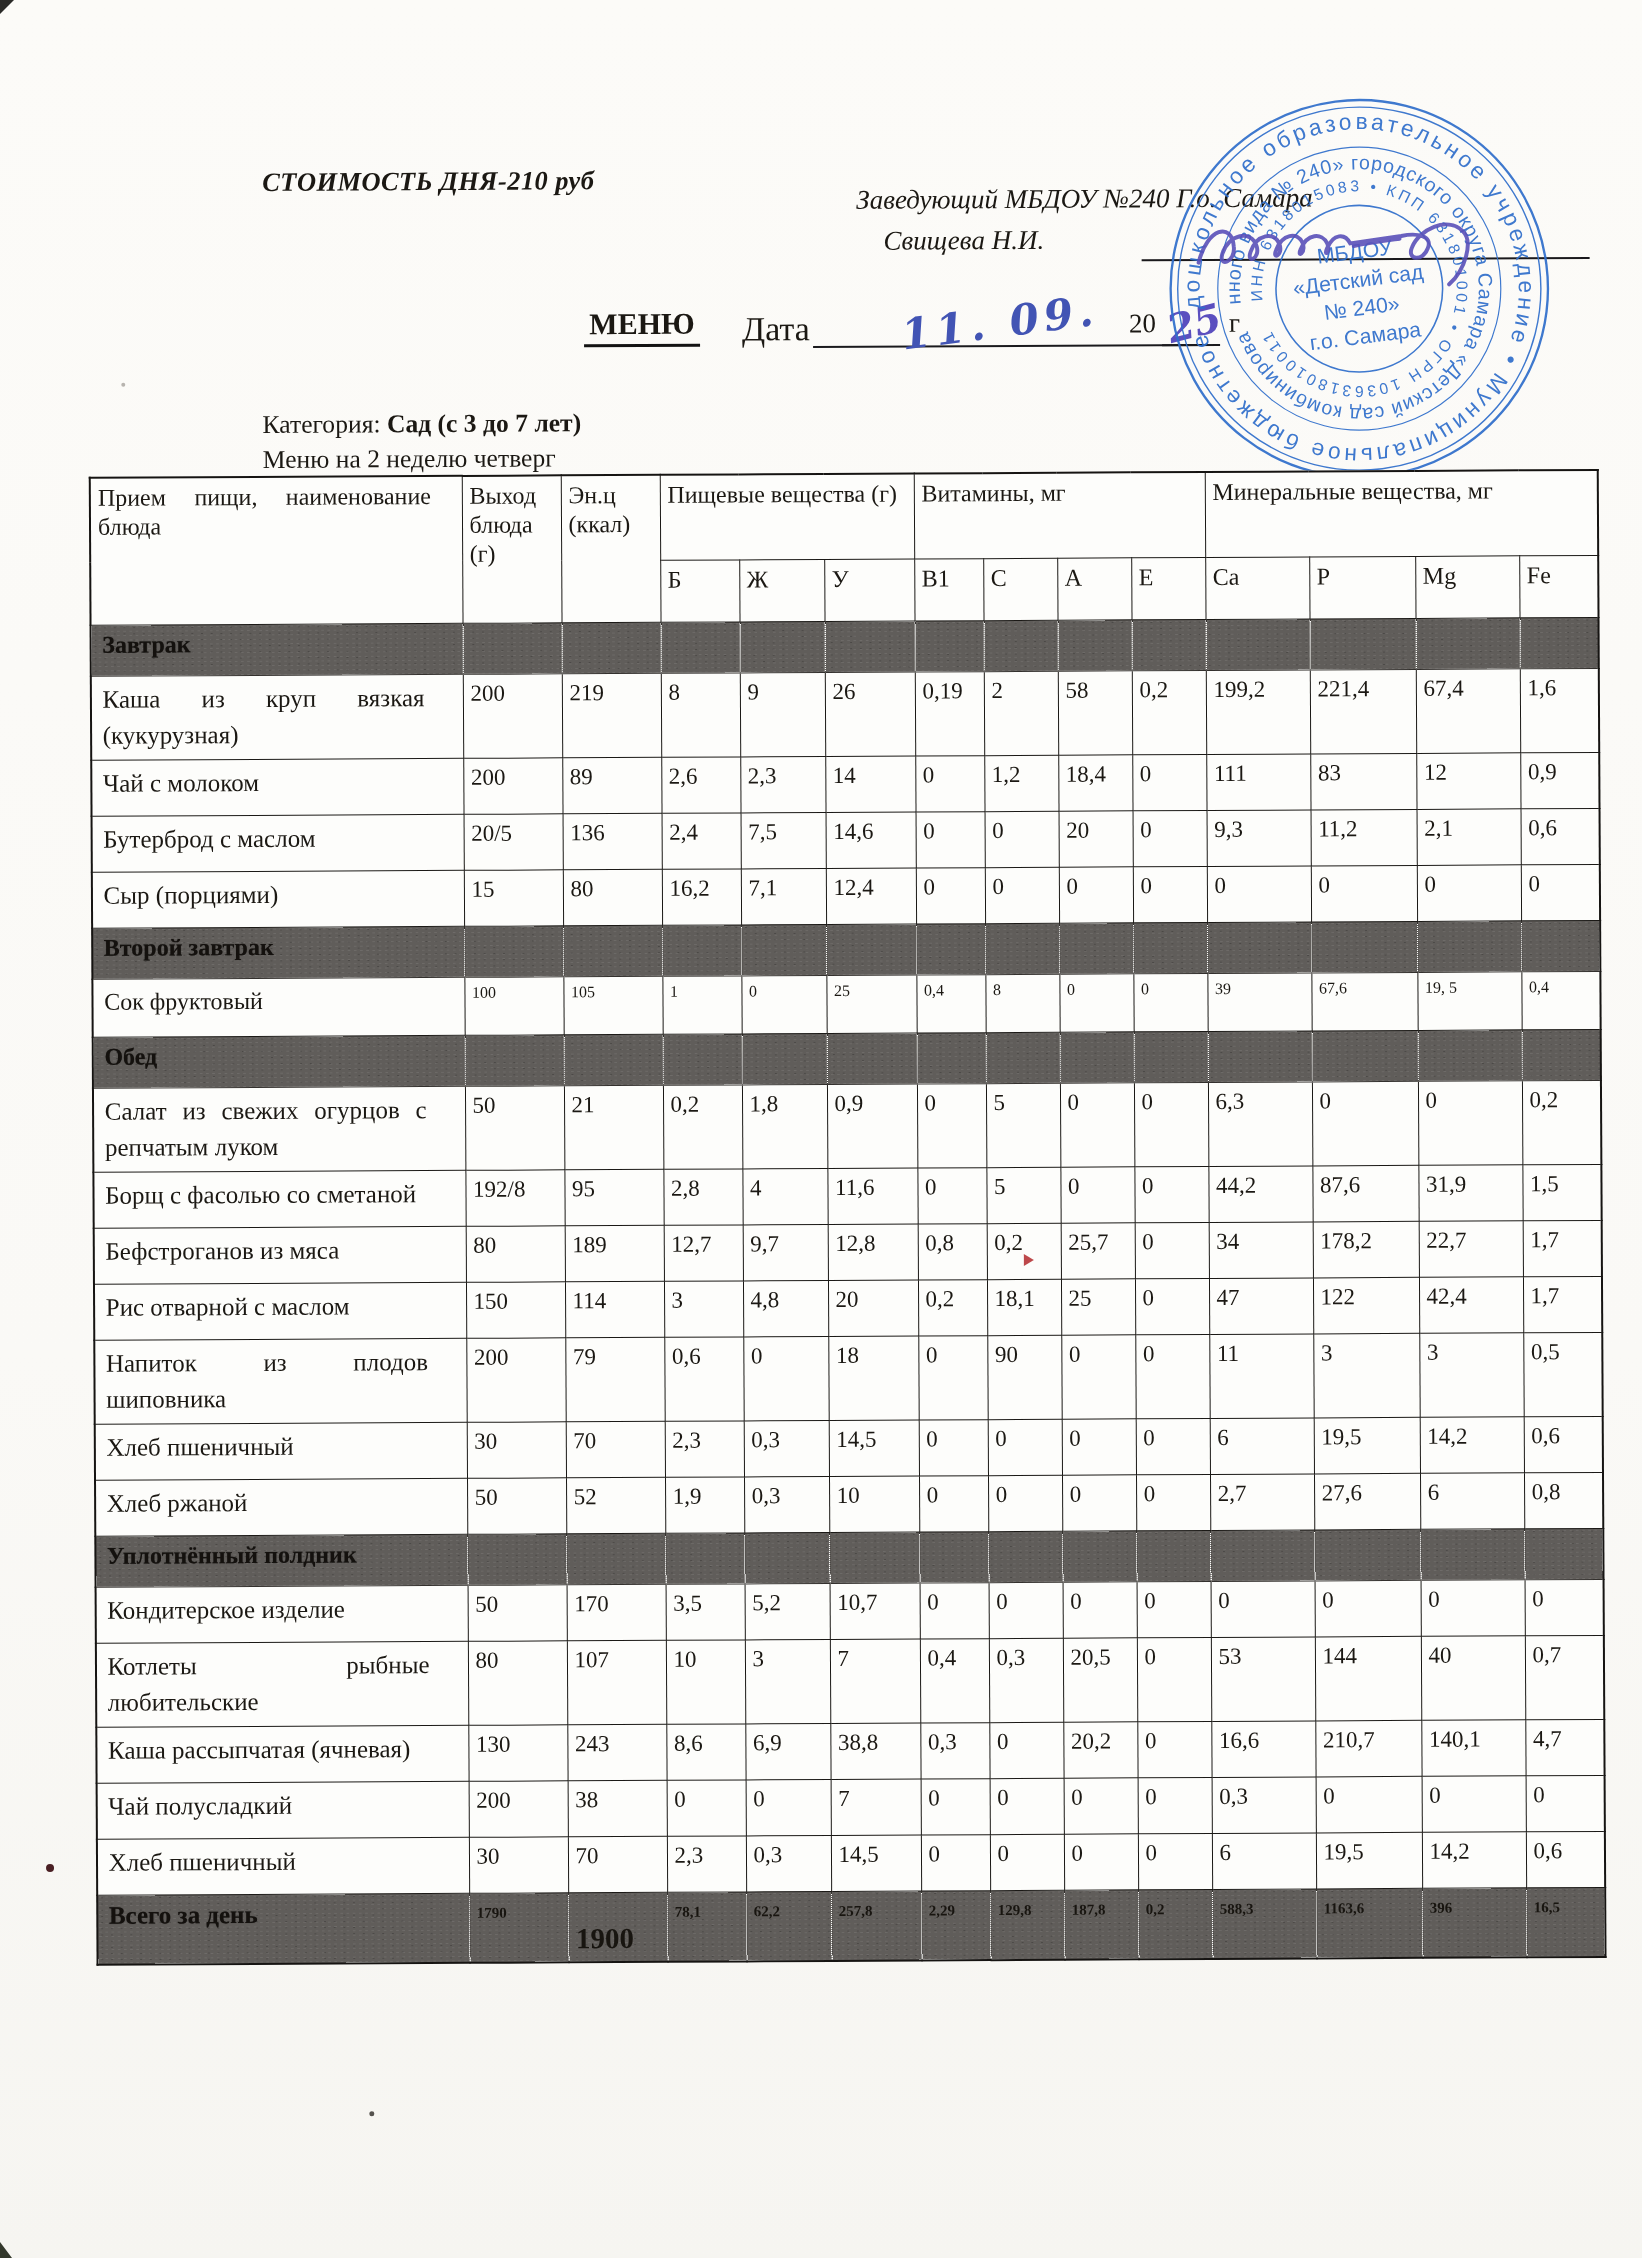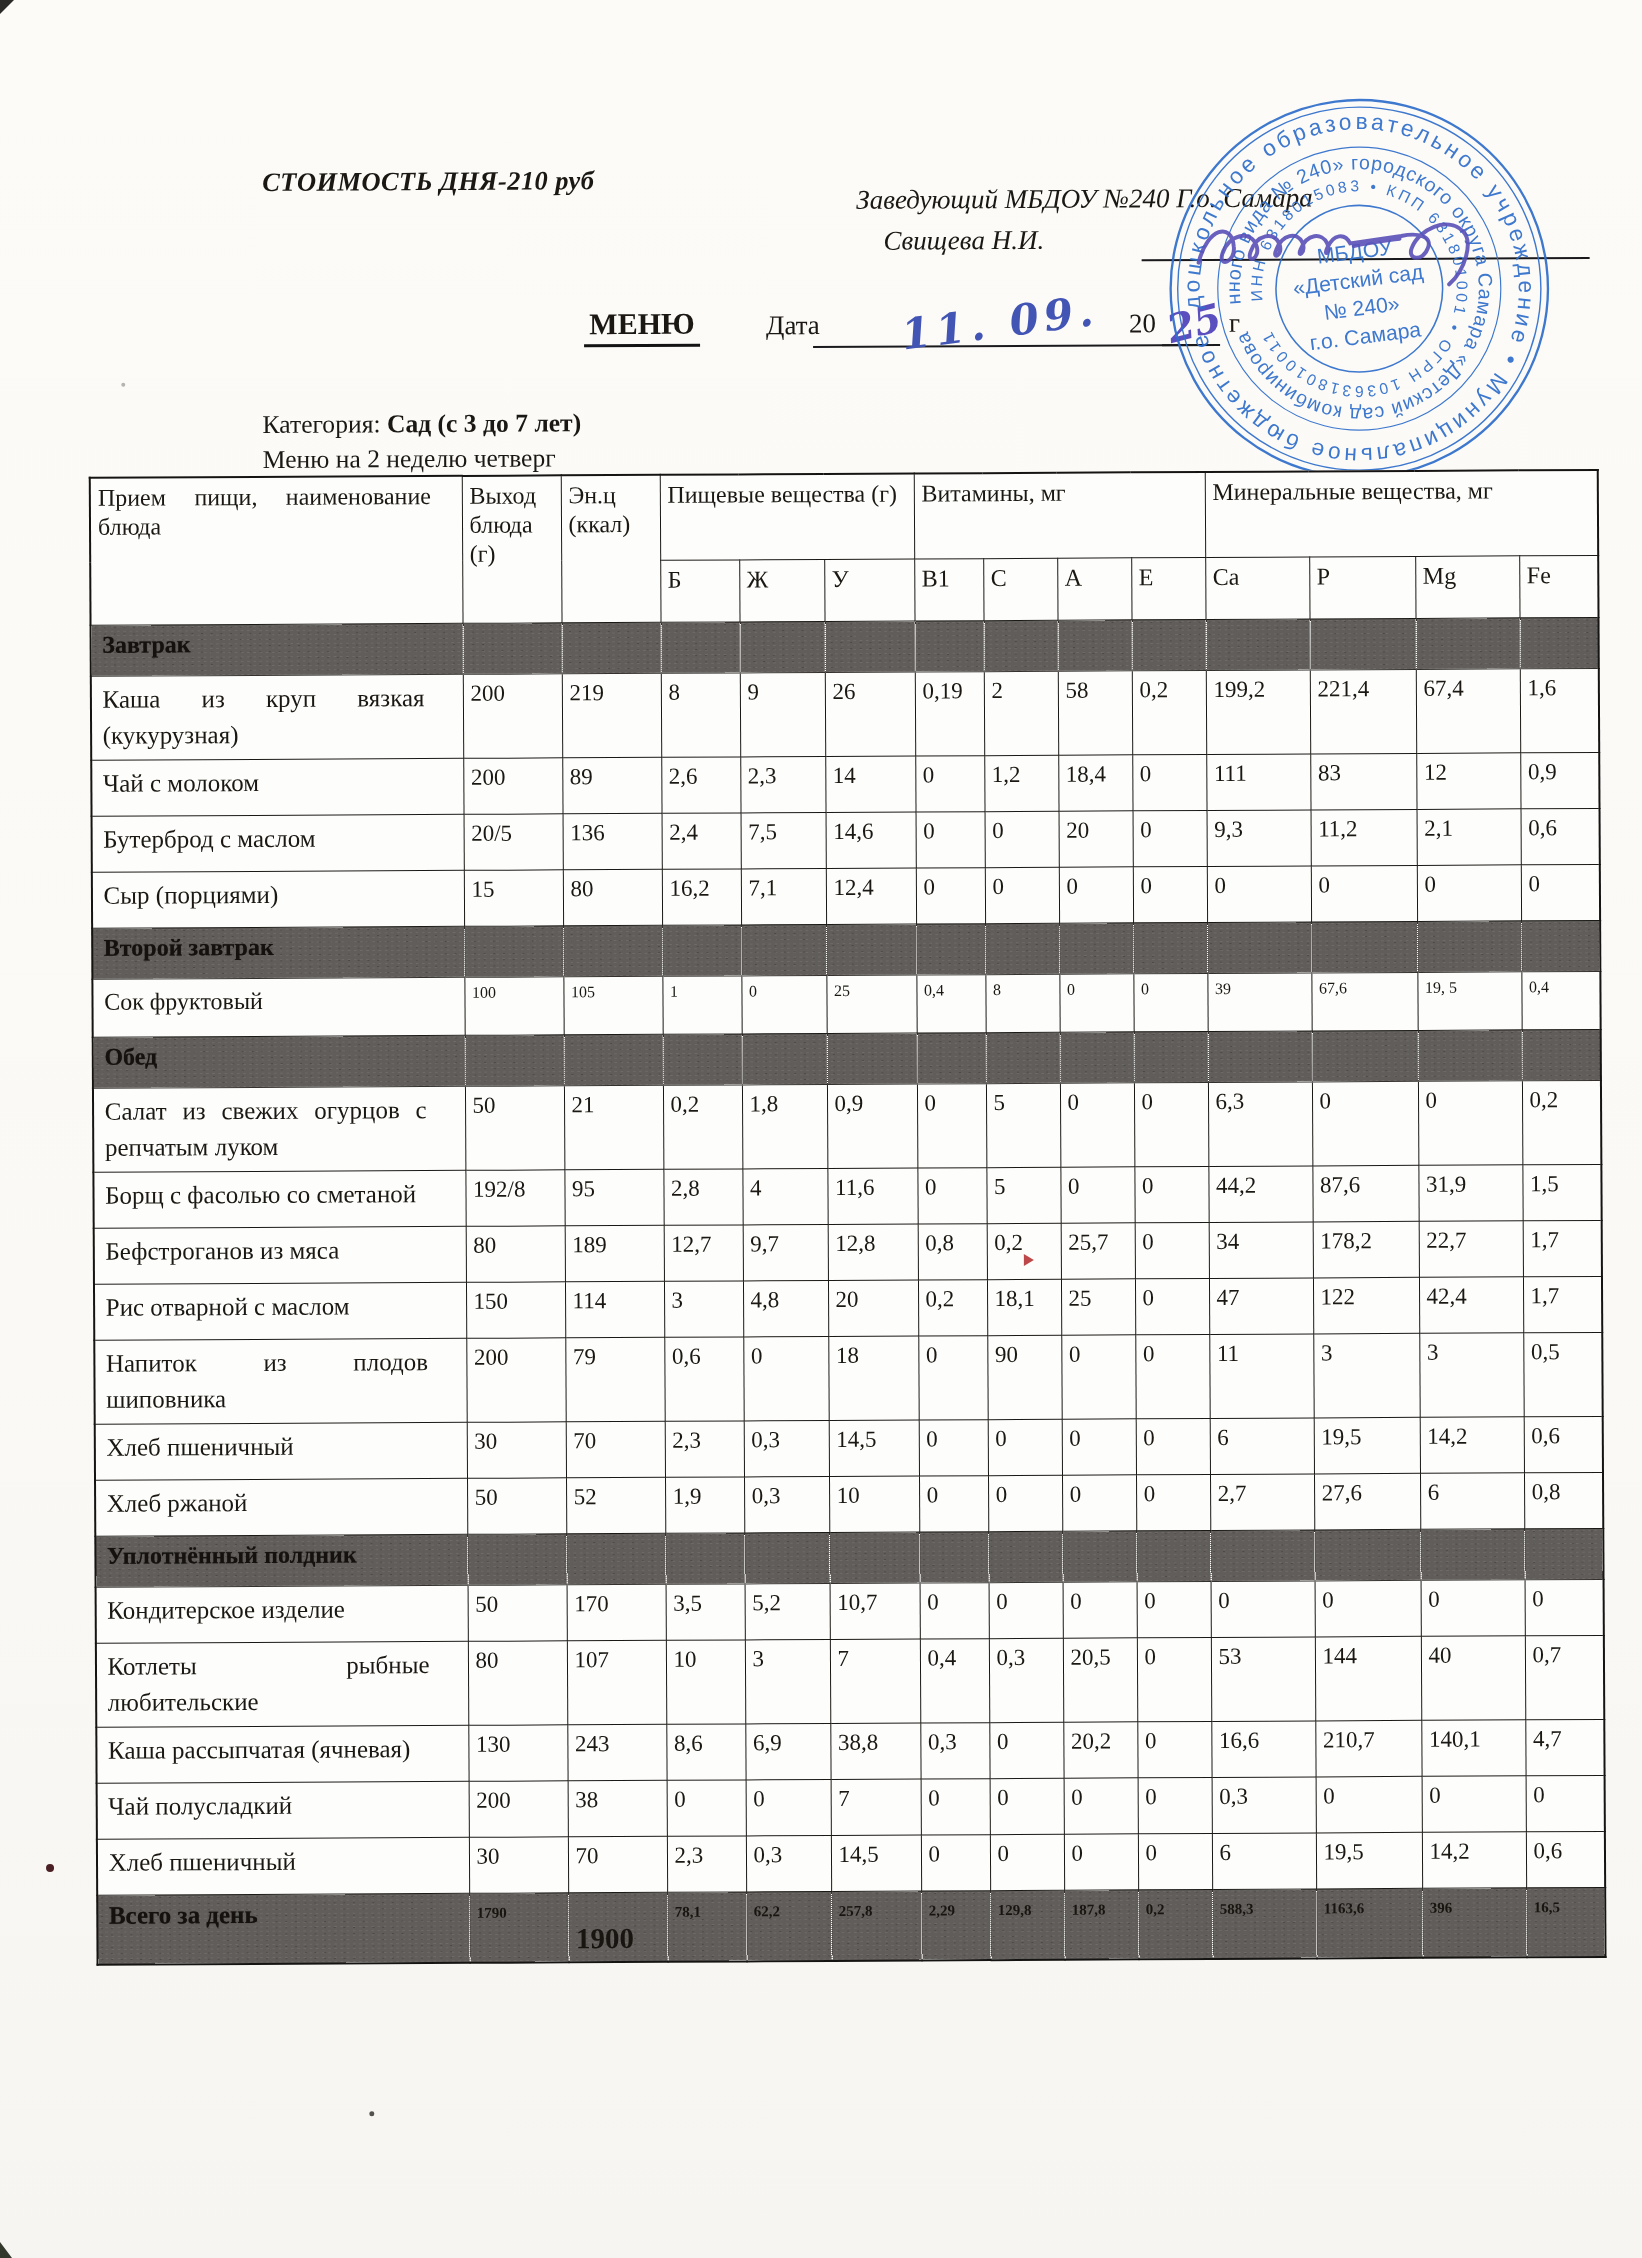--- a/index.html
+++ b/index.html
@@ -7,21 +7,21 @@
         font-family:"Liberation Serif","DejaVu Serif",serif;color:#1b1813;overflow:hidden;}
   .tilt{position:absolute;inset:0;transform:rotate(-0.3deg);transform-origin:50% 40%;}
 
   
   .cost{position:absolute;left:266px;top:164px;font-size:26.5px;font-weight:bold;font-style:italic;letter-spacing:0.4px;}
   .appr1{position:absolute;left:860px;top:185px;font-size:27px;font-style:italic;}
   .appr2{position:absolute;left:887px;top:226px;font-size:27px;font-style:italic;}
   .sig-underline{position:absolute;left:1145px;top:261px;width:448px;border-top:2.6px solid #1a191c;}
 
   .menu-title{position:absolute;left:554px;top:306px;font-size:30px;font-weight:bold;border-bottom:3.5px solid #131313;padding:0 5.3px 2.6px;margin-left:33px;}
-  .date-label{position:absolute;left:745px;top:310px;font-size:27px;margin-left:24px;}
+  .date-label{position:absolute;left:745px;top:310px;font-size:34px;}
   .date-line{position:absolute;left:816px;top:311px;width:395px;height:35px;border-bottom:2.6px solid #1a1a1d;}
   .hand{color:#4254b4;font-style:italic;font-weight:bold;font-family:"DejaVu Serif",serif;}
   .date-hand{position:absolute;left:88px;top:-12.4px;font-size:42px;letter-spacing:5.3px;transform:rotate(-7deg);}
   .y20{position:absolute;left:1132px;top:310px;font-size:27px;}
   .year-line{position:absolute;left:1165px;top:311px;width:58px;height:35px;border-bottom:2.6px solid #1a1a1d;}
   .year-hand{position:absolute;left:5.3px;top:-8.8px;font-size:39px;color:#5b4fbf;transform:rotate(-14deg);}
   .g-suffix{position:absolute;left:1232px;top:310px;font-size:27px;}
 
   .category{position:absolute;left:265px;top:407px;font-size:25.6px;}
   .category b{font-weight:bold;}

